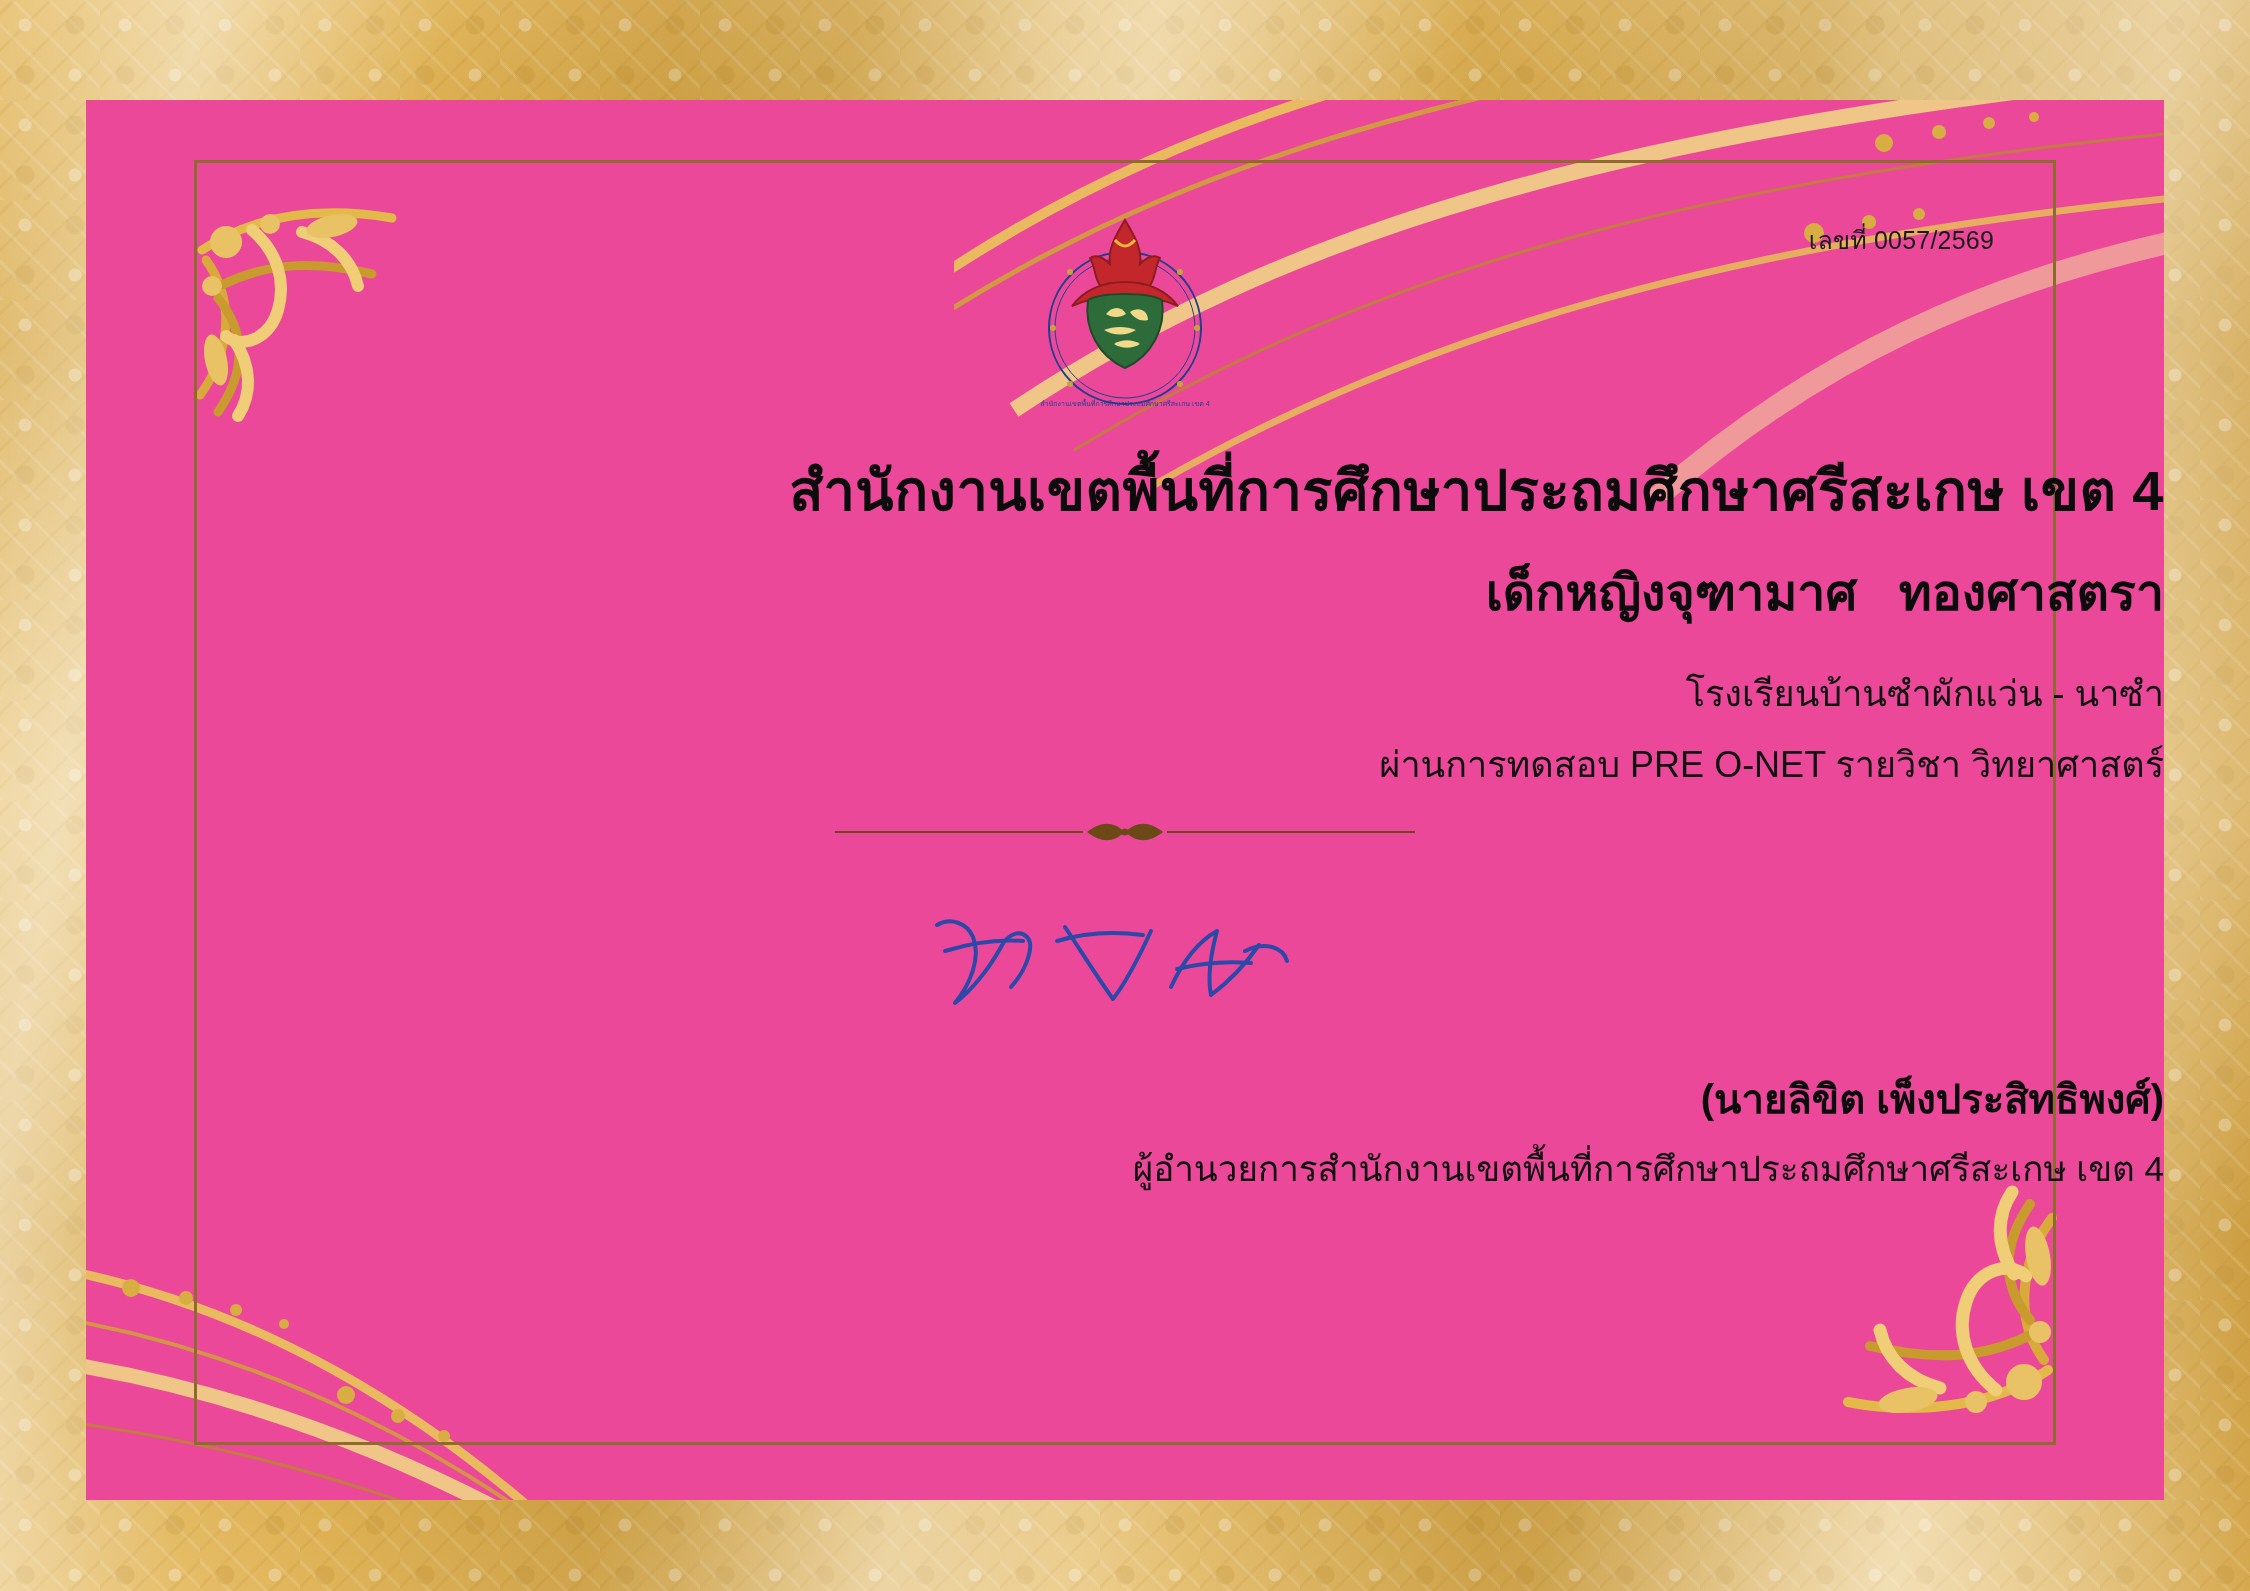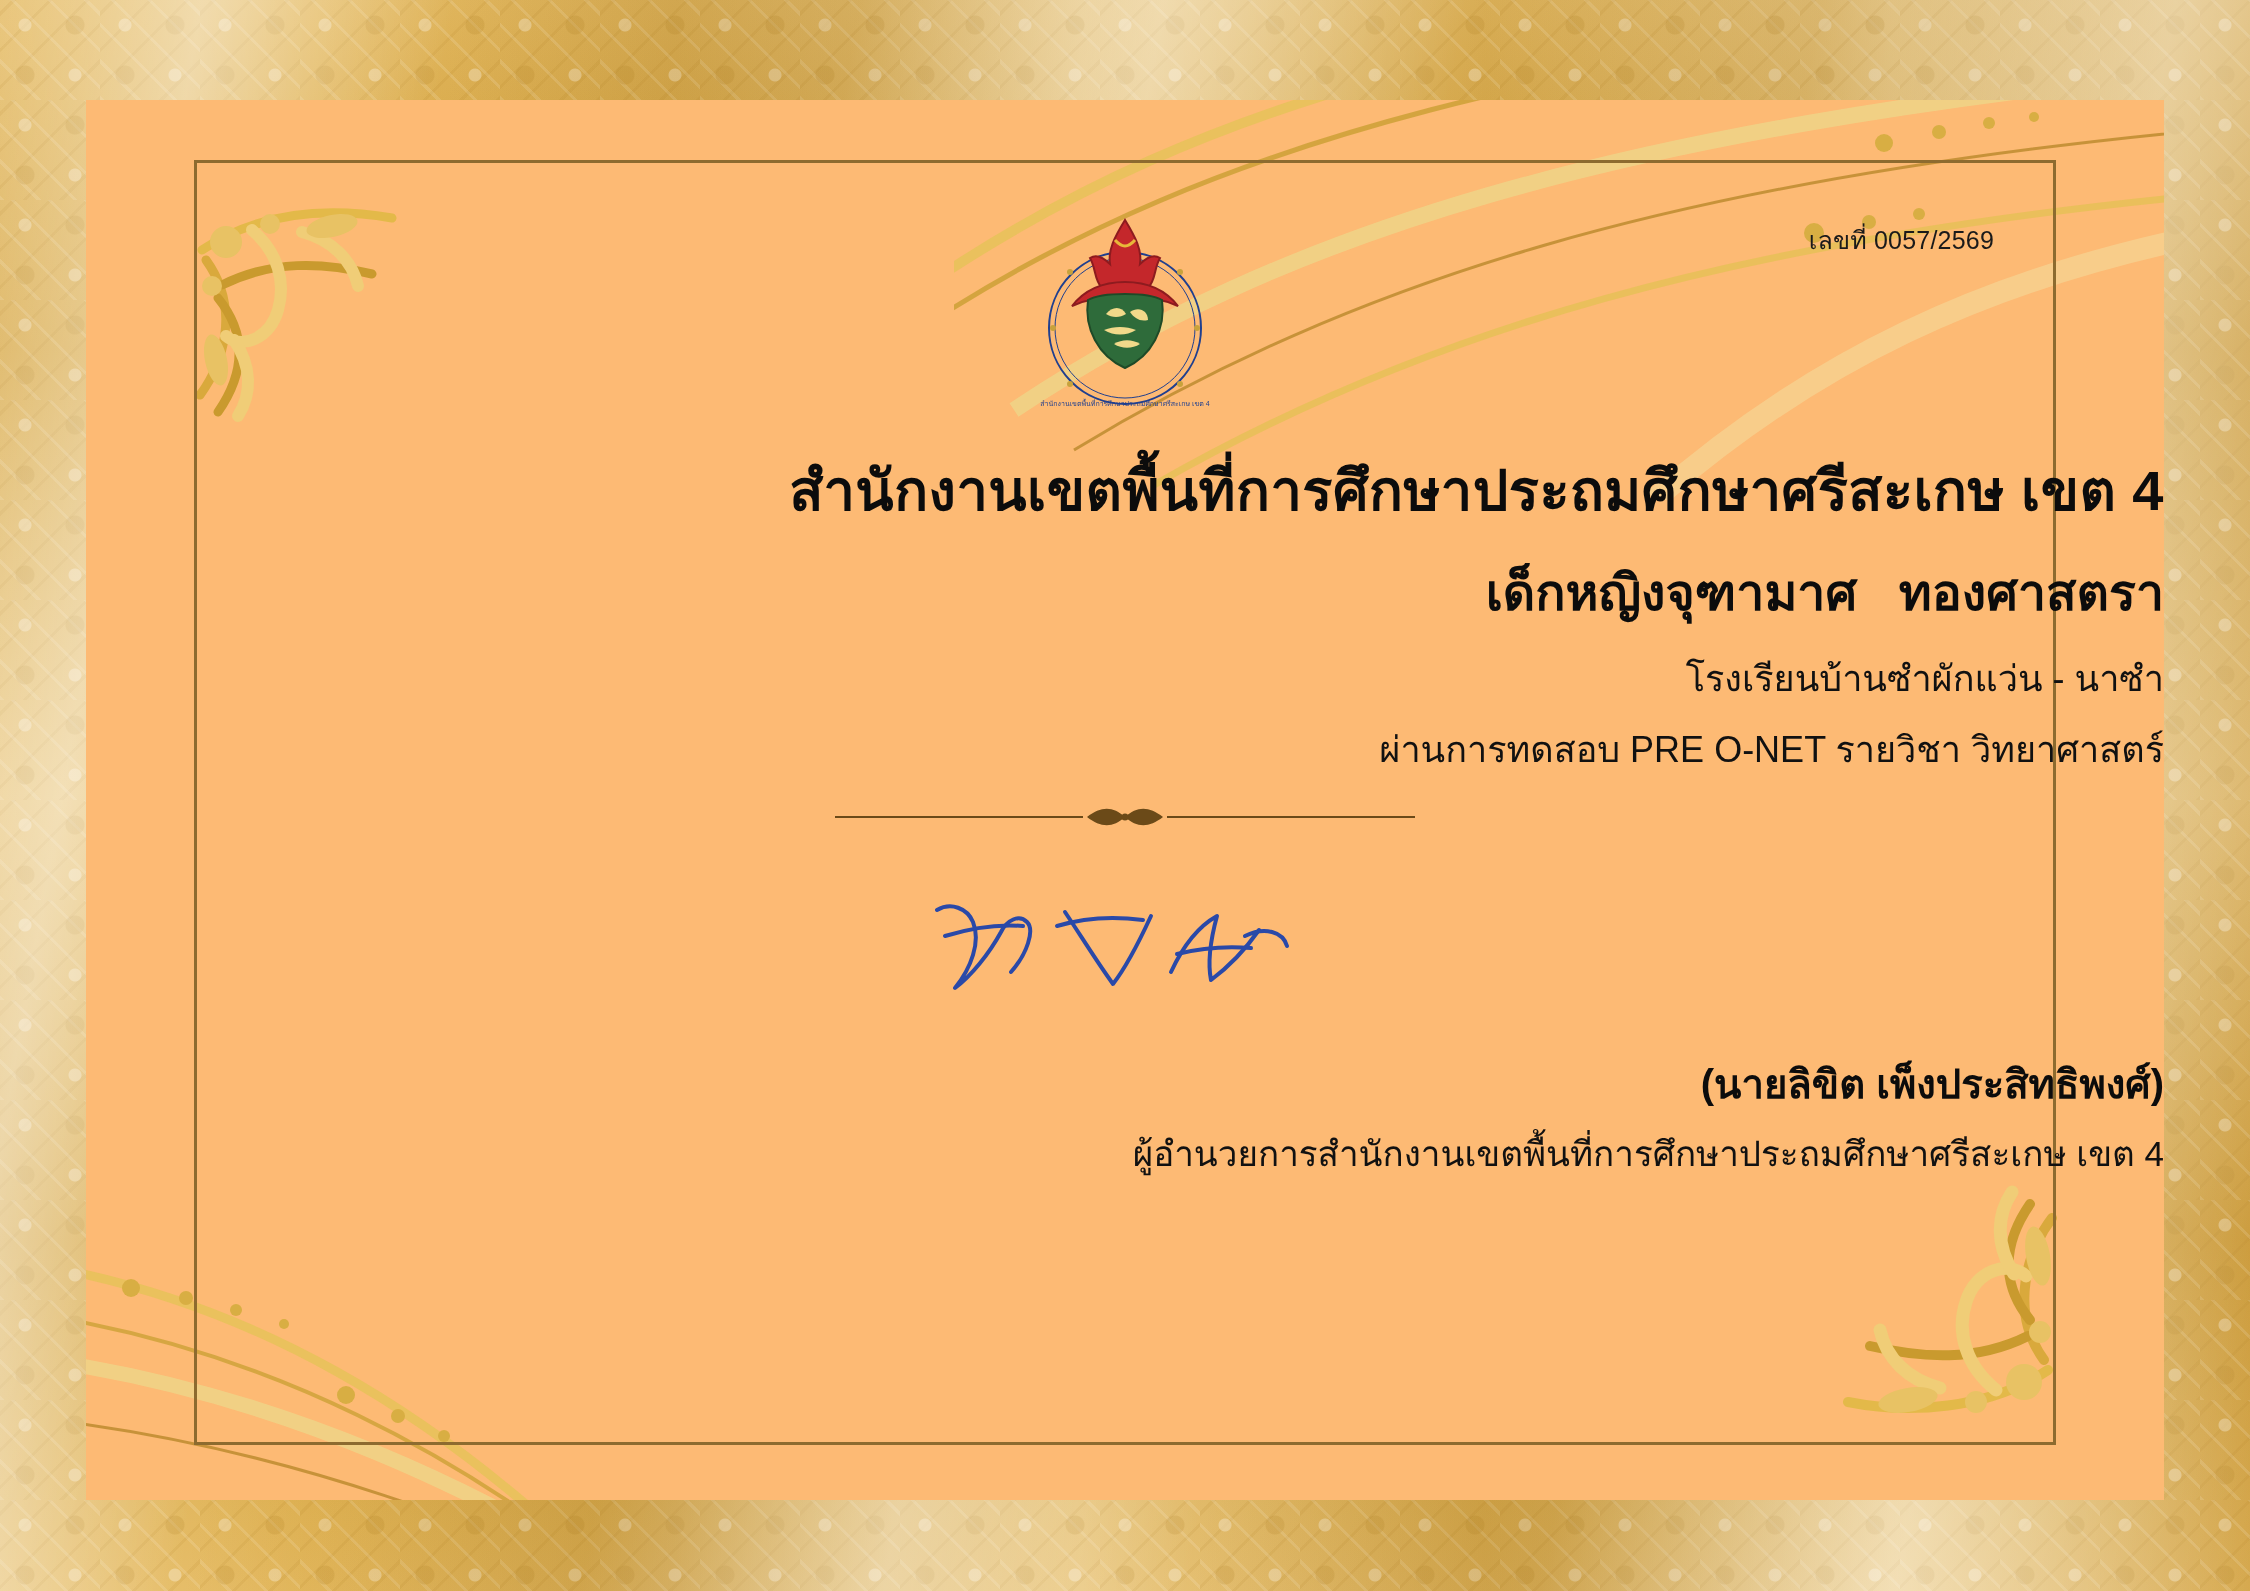--- a/index.html
+++ b/index.html
@@ -50,21 +50,21 @@
         rgba(120,80,10,0.12) 72%, rgba(255,255,255,0.42) 86%, rgba(255,255,255,0.0) 100%);
   }
 
   
   .card {
     position: absolute;
     left: 86px;
     top: 100px;
     width: 2078px;
     height: 1400px;
-    background: #fdba74;
+    background: #ec4899;
     overflow: hidden;
   }
 
   
   .inner-frame {
     position: absolute;
     left: 108px;
     top: 60px;
     width: 1862px;
     height: 1285px;
@@ -148,21 +148,21 @@
     color: #111;
   }
   .line-name {
     margin-top: 18px;
     font-size: 50px;
     font-weight: bold;
     color: #0c0c0c;
     white-space: pre;
   }
   .line-school {
-    margin-top: 18px;
+    margin-top: 33px;
     font-size: 36px;
     color: #111;
   }
   .line-subject {
     margin-top: 14px;
     font-size: 36px;
     color: #111;
   }
 
   .divider {

